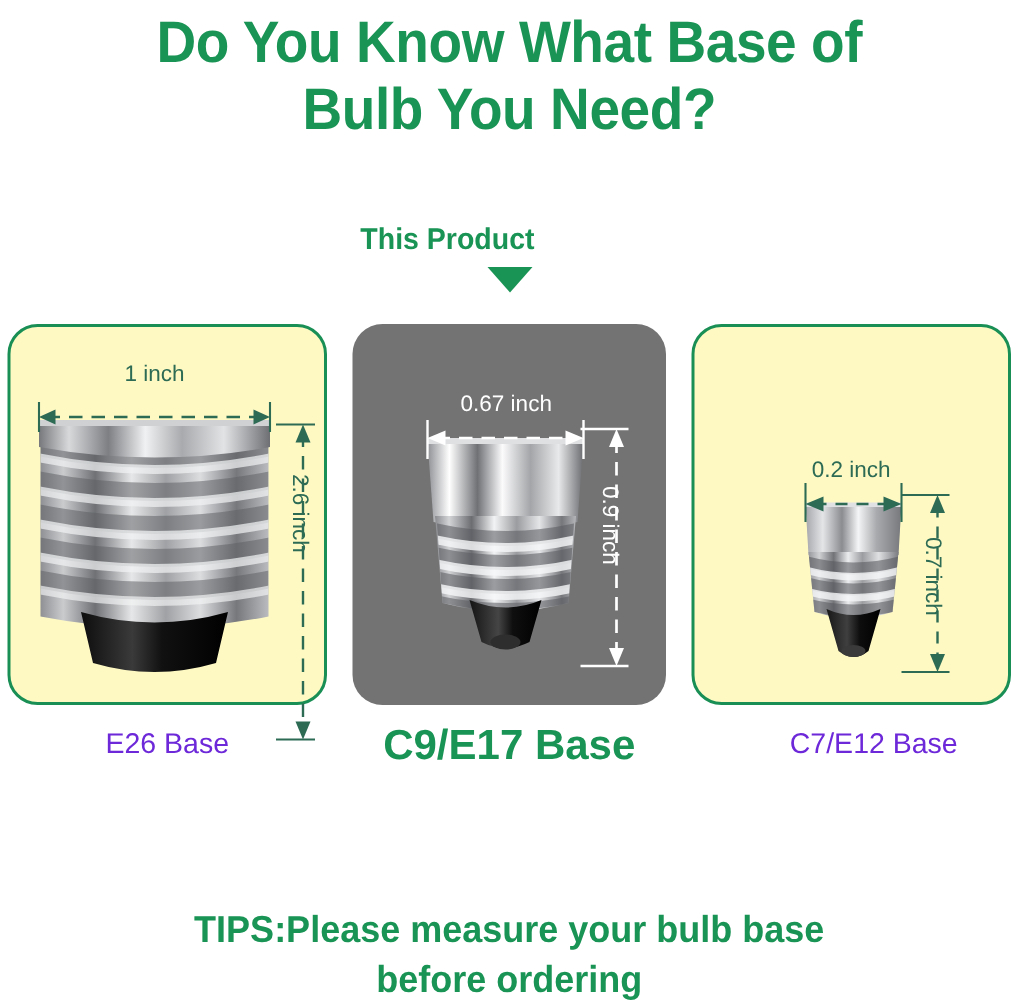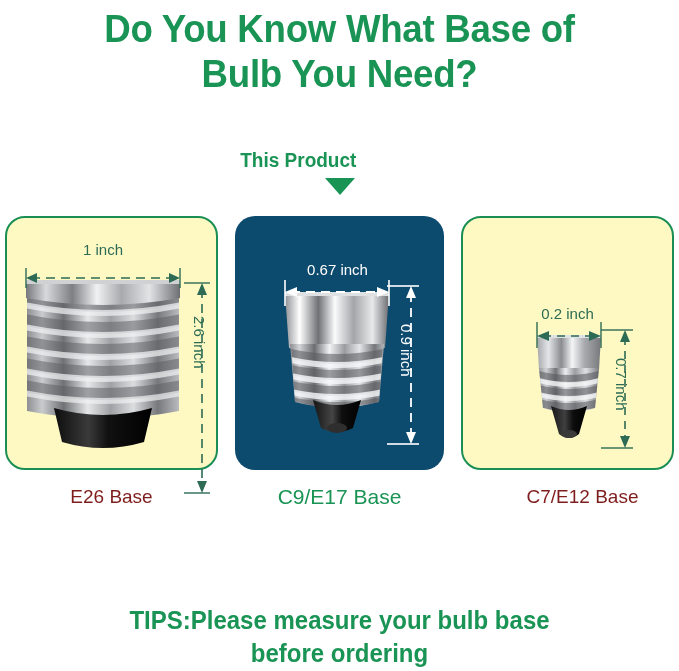--- a/index.html
+++ b/index.html
@@ -46,21 +46,21 @@
     border-top: 17px solid #1a9455;
   }
 
   
   .cards { position: absolute; left: 0; top: 216px; width: 679px; height: 256px; }
   .card {
     position: absolute; top: 0; height: 254px;
     border-radius: 20px;
   }
   .card.plain { background:#fef9c3; border: 2.5px solid #1a8f55; }
-  .card.filled { background:#0c4a6e; border: none; }
+  .card.filled { background:#737373; border: none; }
   .card.c1 { left: 5px;   width: 213px; }
   .card.c2 { left: 235px; width: 209px; }
   .card.c3 { left: 461px; width: 213px; }
 
   
   .dim-text {
     position: absolute;
     font-size: 15px;
     color: #2d6b55;
     white-space: nowrap;
@@ -69,24 +69,24 @@
   .dim-text.w { color: #ffffff; }
   .dim-vert {
     transform-origin: left top;
     transform: rotate(90deg);
   }
 
   
   .captions { position: absolute; left: 0; top: 484px; width: 679px; height: 30px; }
   .caption {
     position: absolute; top: 0; text-align: center;
-    font-size: 19px; line-height: 26px; color: #7f1d1d;
+    font-size: 19px; line-height: 26px; color: #6d28d9;
   }
   .caption.c1 { left: 5px;   width: 213px; }
-  .caption.c2 { left: 235px; width: 209px; color:#1a9455; font-weight:400; font-size: 21px; }
+  .caption.c2 { left: 235px; width: 209px; color:#1a9455; font-weight:700; font-size: 28px; }
   .caption.c3 { left: 476px; width: 213px; }
 
   
   .tips {
     position: absolute; left: 0; top: 604px; width: 679px;
     text-align: center;
     color: #1a9455;
     font-weight: 700;
     font-size: 25px;
     line-height: 33px;

